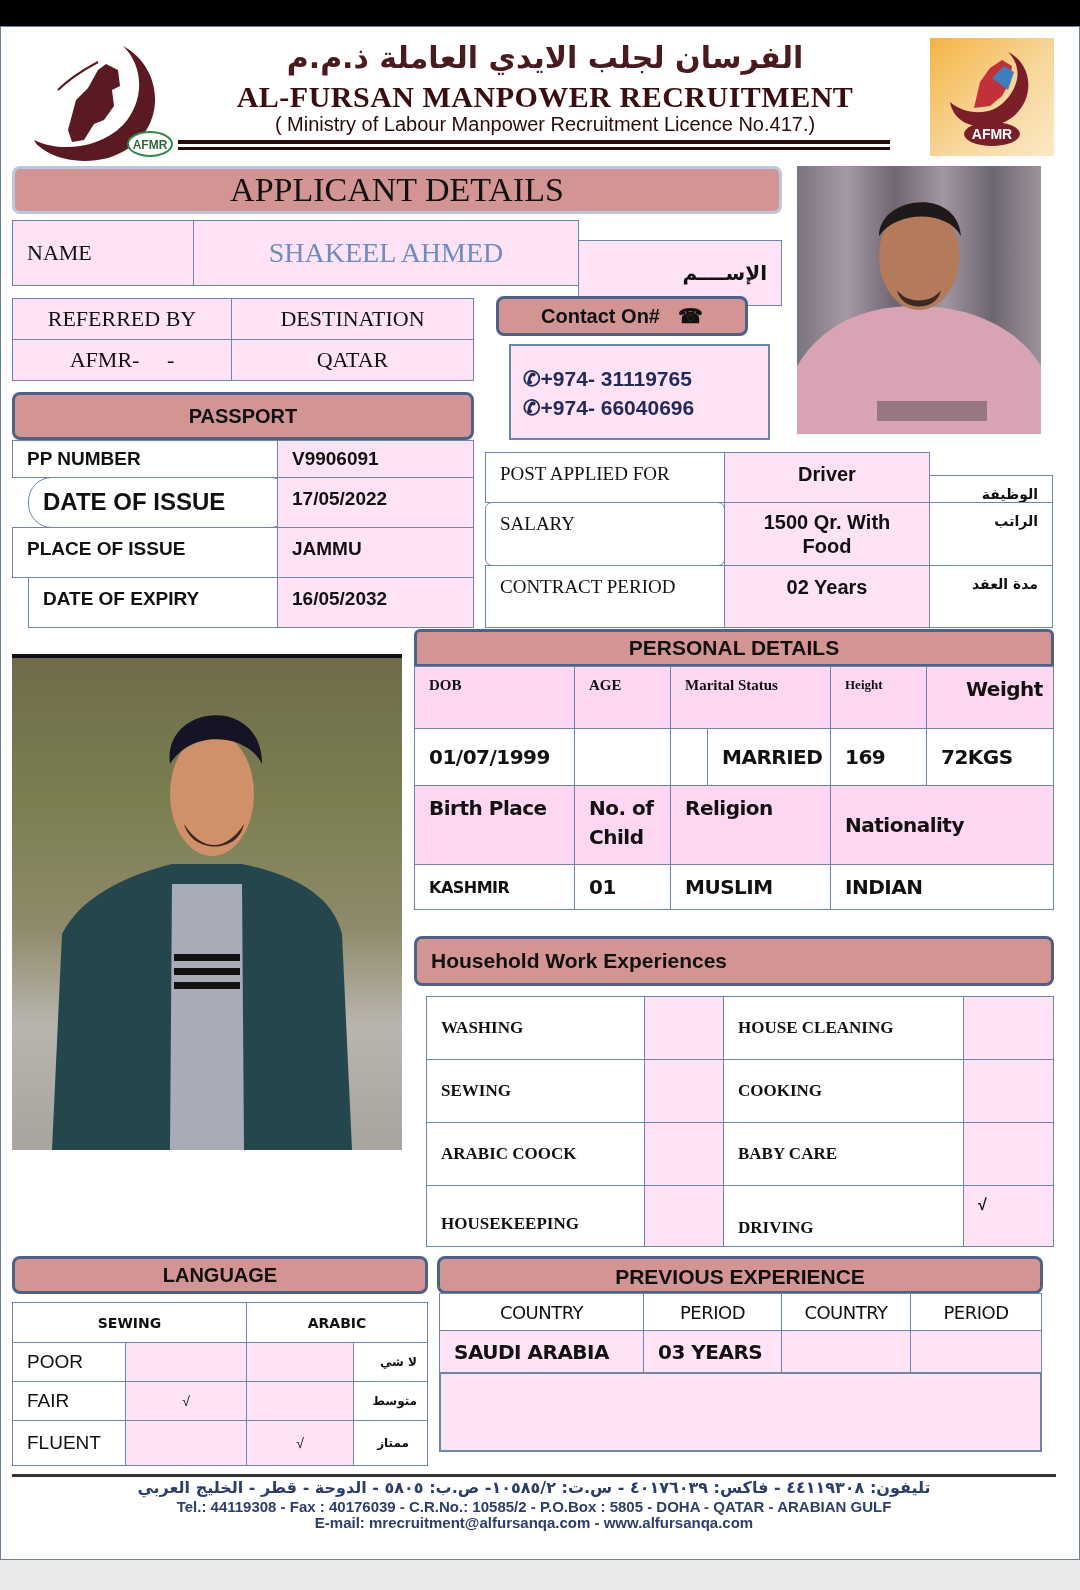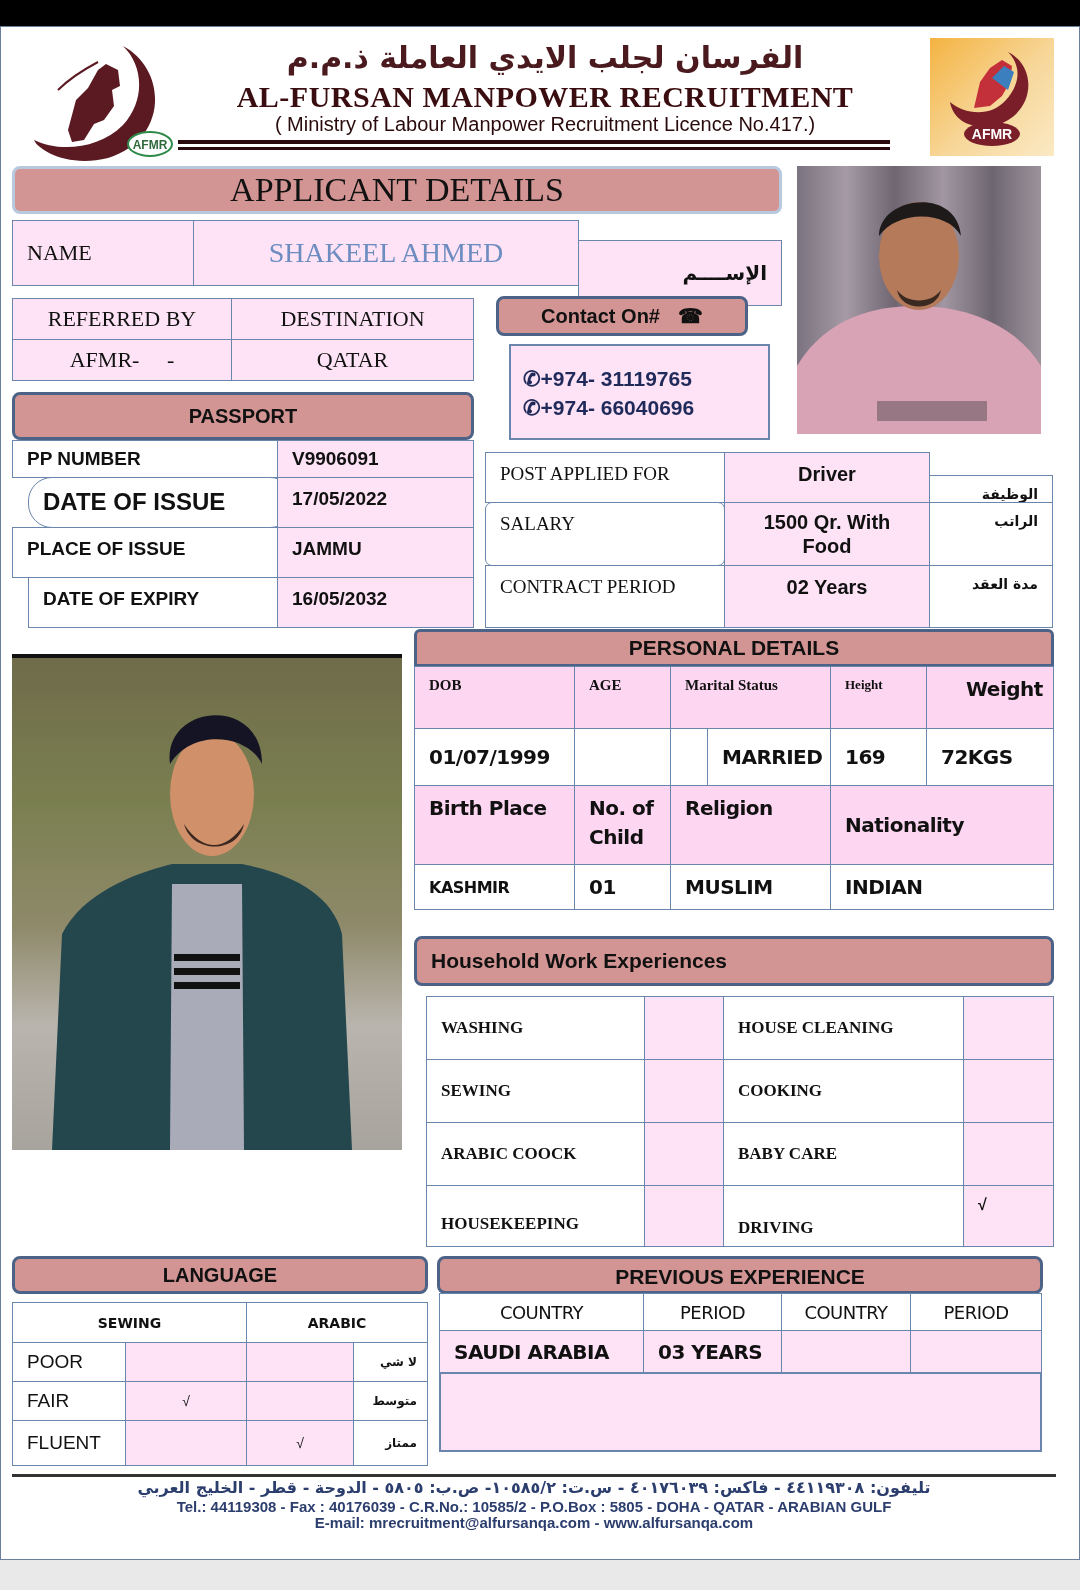--- a/index.html
+++ b/index.html
@@ -193,21 +193,21 @@
 <div class="cell white dv" style="left:353px;top:1342px;width:75px;height:40px;font-size:12px;font-weight:bold;direction:rtl;padding:0 10px;">لا شي</div>
 
 <div class="cell white" style="left:12px;top:1381px;width:114px;height:40px;font-size:19px;">FAIR</div>
 <div class="cell pink center" style="left:125px;top:1381px;width:122px;height:40px;font-size:14px;">√</div>
 <div class="cell pink center" style="left:246px;top:1381px;width:108px;height:40px;font-size:14px;"></div>
 <div class="cell white dv" style="left:353px;top:1381px;width:75px;height:40px;font-size:12px;font-weight:bold;direction:rtl;padding:0 10px;">متوسط</div>
 
 <div class="cell white" style="left:12px;top:1420px;width:114px;height:46px;font-size:19px;">FLUENT</div>
 <div class="cell pink center" style="left:125px;top:1420px;width:122px;height:46px;font-size:14px;"></div>
 <div class="cell pink center" style="left:246px;top:1420px;width:108px;height:46px;font-size:14px;">√</div>
-<div class="cell white dv" style="left:353px;top:1420px;width:75px;height:46px;font-size:12px;font-weight:bold;direction:rtl;padding:0 10px;text-align:center;">ممتاز</div>
+<div class="cell white dv" style="left:353px;top:1420px;width:75px;height:46px;font-size:12px;font-weight:bold;direction:rtl;padding:0 18px;text-align:center;">ممتاز</div>
 
 <div class="abs pill" style="left:437px;top:1256px;width:606px;height:38px;font-size:21px;align-items:flex-end;padding-bottom:2px;">PREVIOUS EXPERIENCE</div>
 <div class="cell white center cond" style="left:439px;top:1293px;width:205px;height:38px;font-size:18px;">COUNTRY</div>
 <div class="cell white center cond" style="left:643px;top:1293px;width:139px;height:38px;font-size:18px;">PERIOD</div>
 <div class="cell white center cond" style="left:781px;top:1293px;width:130px;height:38px;font-size:18px;">COUNTRY</div>
 <div class="cell white center cond" style="left:910px;top:1293px;width:132px;height:38px;font-size:18px;">PERIOD</div>
 
 <div class="cell pink cond" style="left:439px;top:1330px;width:205px;height:43px;font-size:20px;font-weight:bold;">SAUDI ARABIA</div>
 <div class="cell pink cond" style="left:643px;top:1330px;width:139px;height:43px;font-size:20px;font-weight:bold;">03 YEARS</div>
 <div class="cell pink cond" style="left:781px;top:1330px;width:130px;height:43px;font-size:20px;font-weight:bold;"></div>

